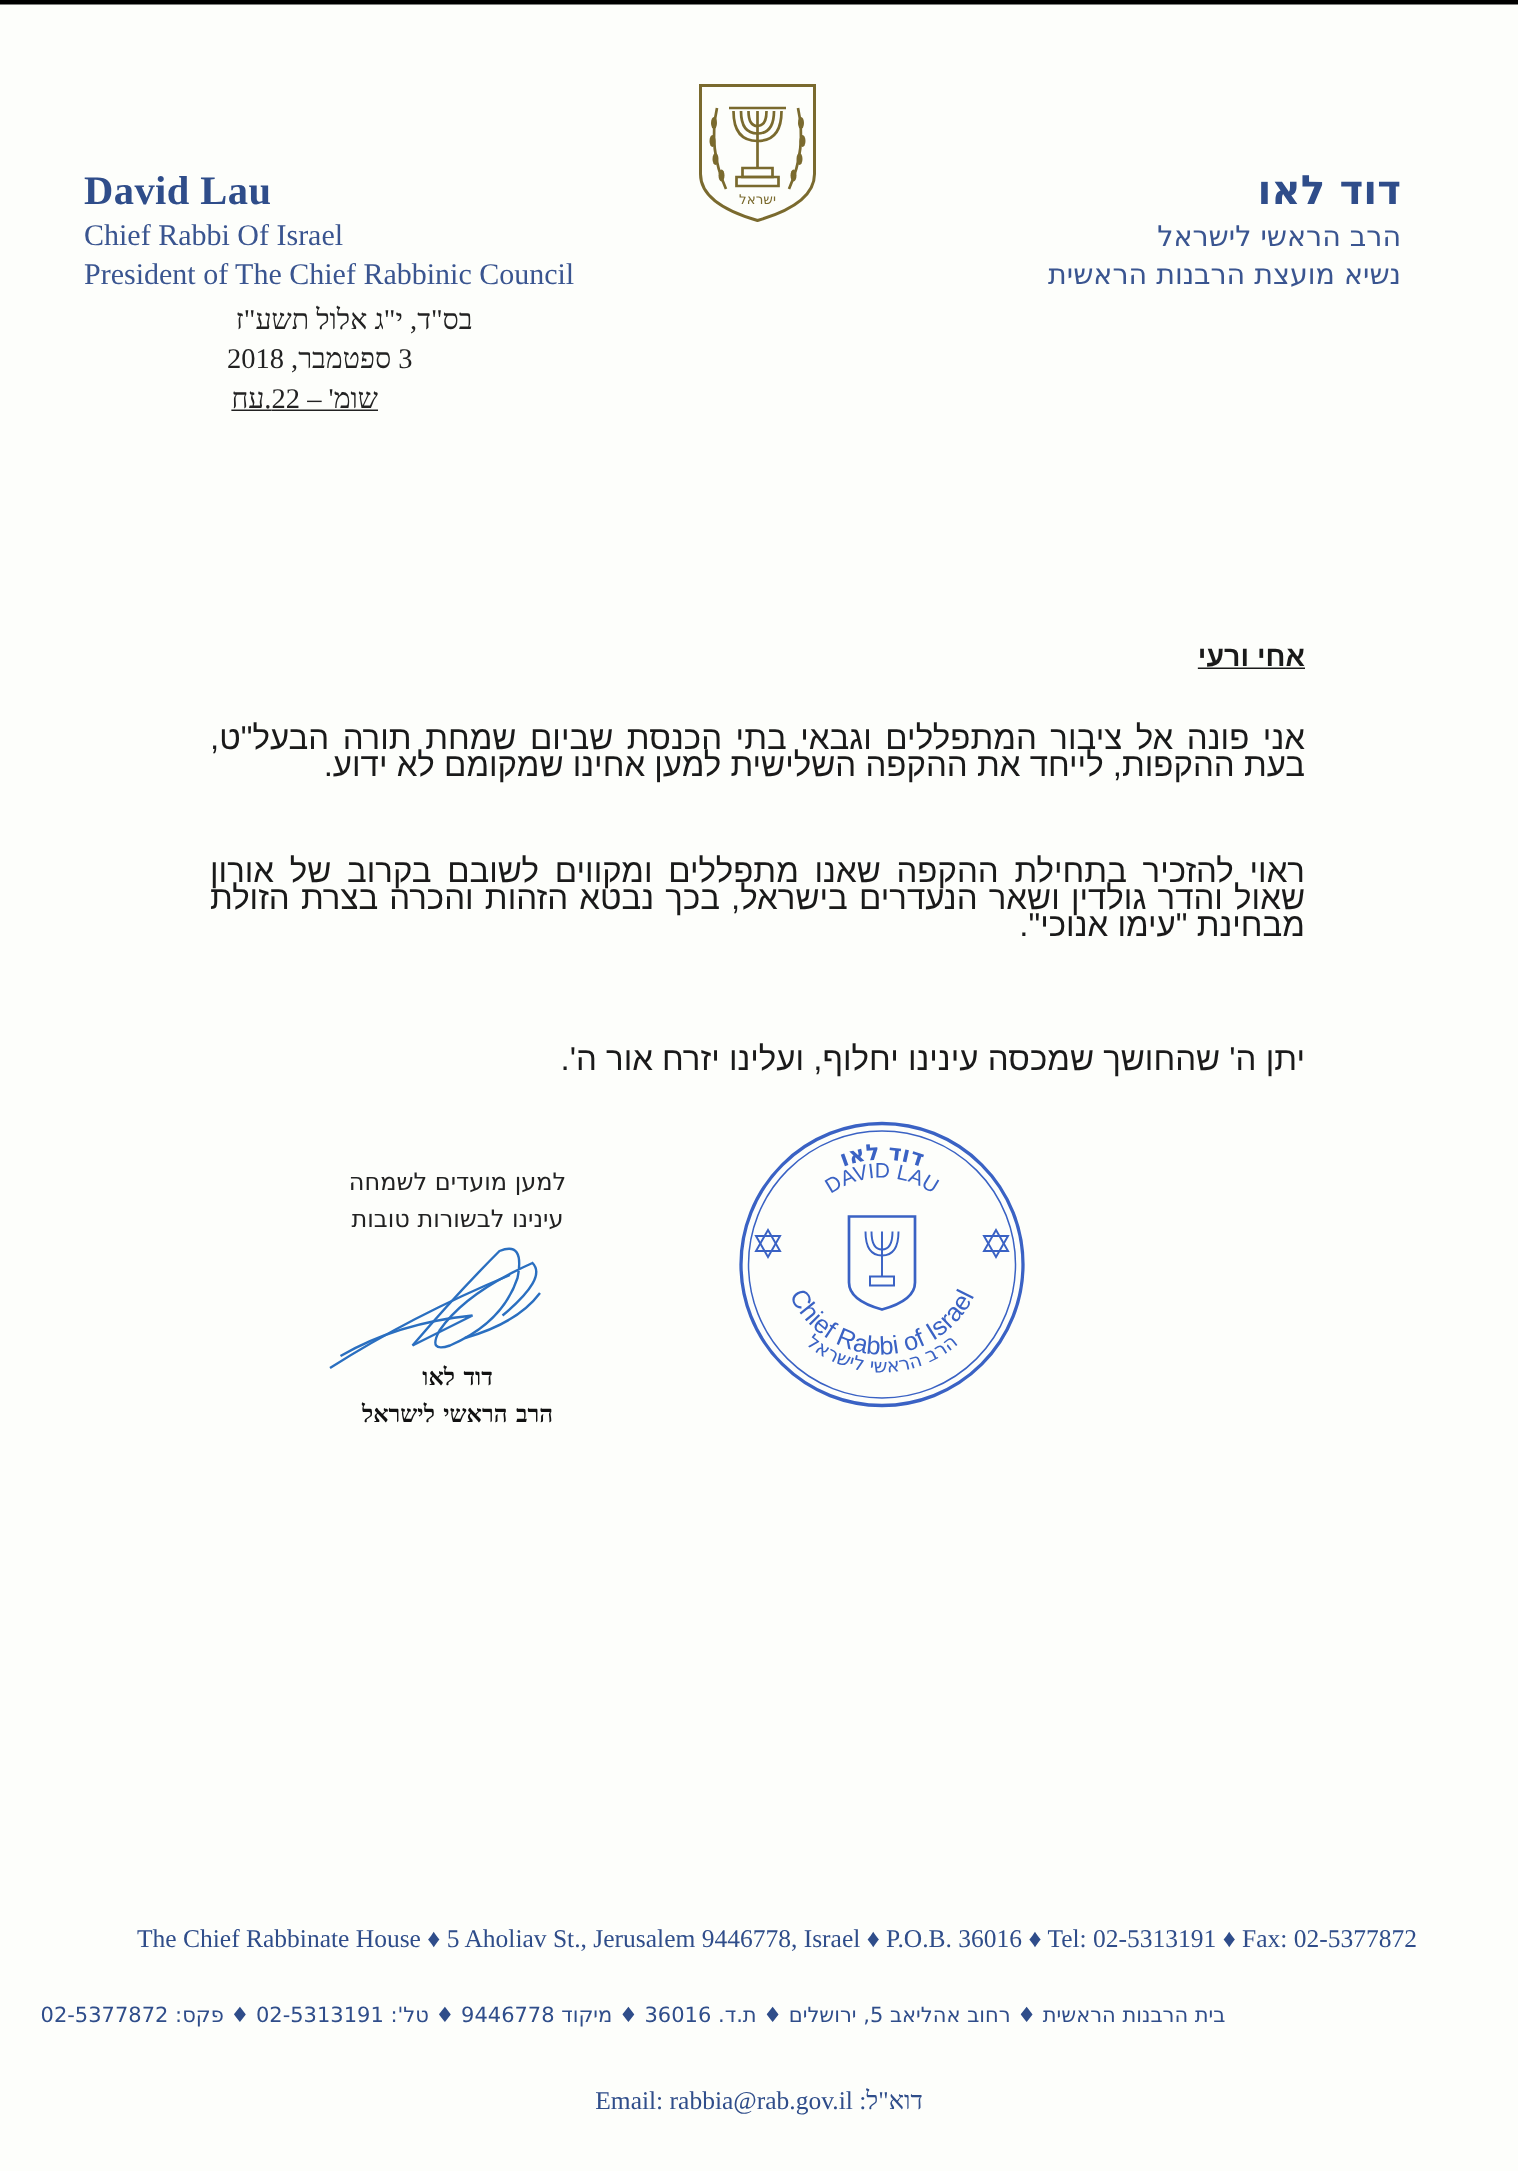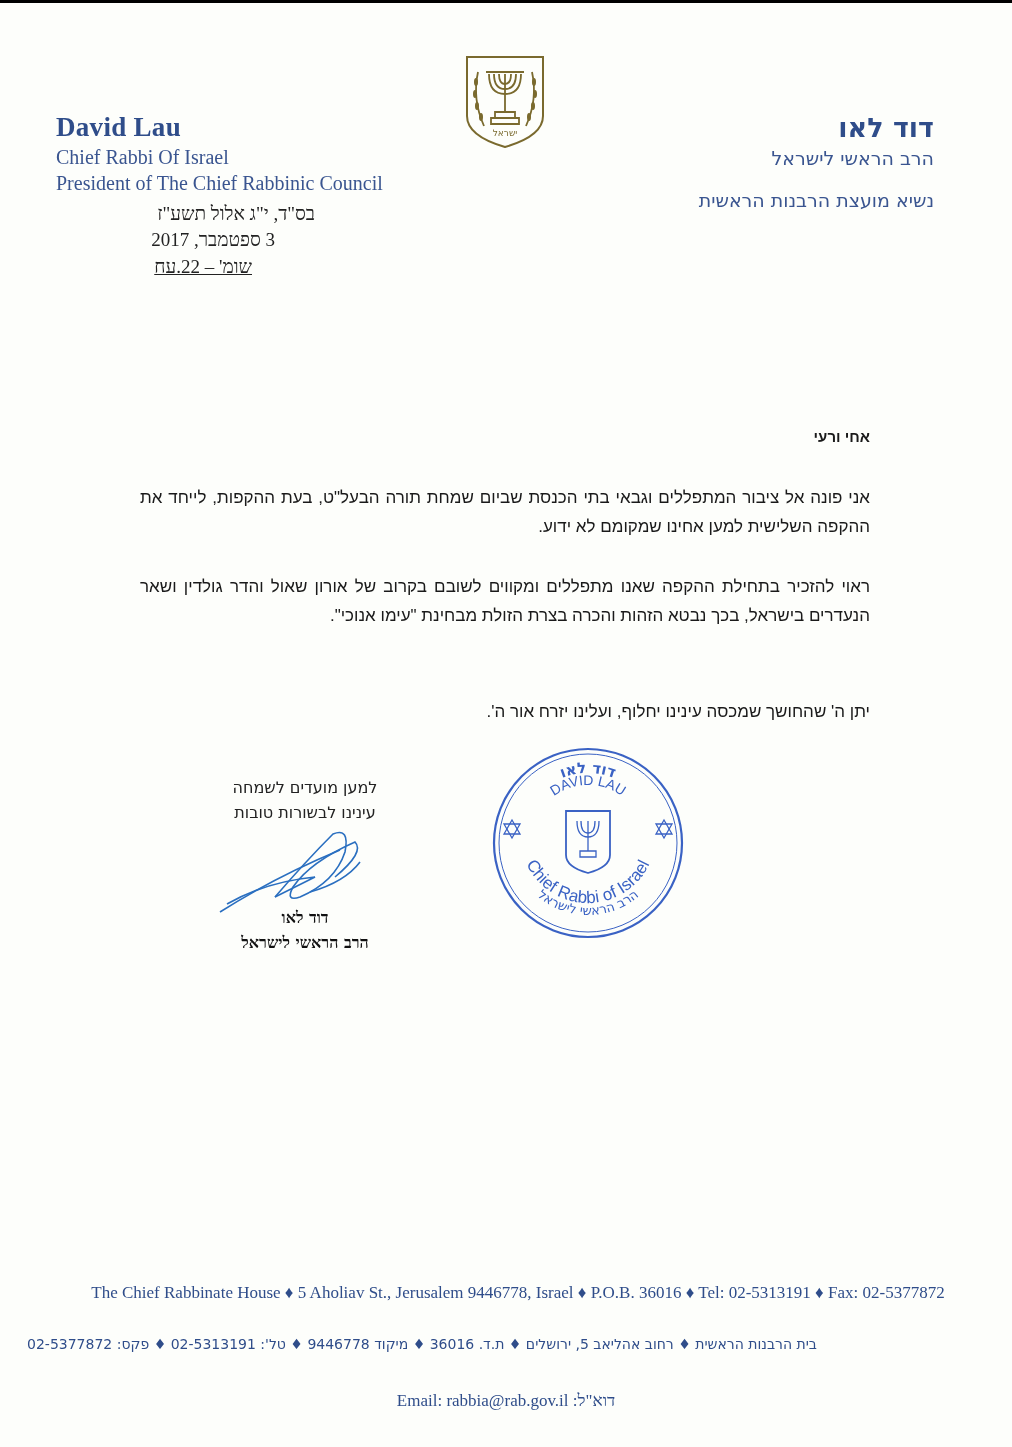--- a/index.html
+++ b/index.html
@@ -6,22 +6,22 @@
   body { width:1012px; height:1447px; background:#fdfefb; position:relative; overflow:hidden;
          font-family:"Liberation Serif", serif; color:#1a1a1a; }
   .topbar { position:absolute; left:0; top:0; width:1012px; height:3px; background:#000; }
   .abs { position:absolute; }
   .en-name { left:56px; top:112px; font-size:27px; font-weight:bold; color:#2f4d8a; letter-spacing:0.3px; }
   .en-line { left:56px; font-size:20px; color:#3a5590; }
   .he-name { right:78px; top:112px; font-size:27px; font-weight:bold; color:#2f4d8a; direction:rtl; text-align:right; font-family:"DejaVu Sans", sans-serif; }
   .he-line { right:78px; font-size:19px; color:#3a5590; direction:rtl; text-align:right; font-family:"DejaVu Sans", sans-serif; }
   .date-line { font-size:19px; color:#222; direction:rtl; text-align:right; width:180px; }
   .emblem { left:464px; top:54px; width:82px; height:96px;text-align:right; }
-  .body-text { right:142px; width:730px; direction:rtl; text-align:justify; font-family:"Liberation Sans", sans-serif; font-size:17px; line-height:29px; color:#1a1a1a; }
-  .salutation { right:142px; top:428px; font-family:"Liberation Sans", sans-serif; font-weight:bold; font-size:15px; direction:rtl; color:#1a1a1a; }
+  .body-text { right:142px; width:730px; direction:rtl; text-align:justify; font-family:"Liberation Sans", sans-serif; font-size:22px; line-height:18px; color:#1a1a1a; }
+  .salutation { right:142px; top:428px; font-family:"Liberation Sans", sans-serif; font-weight:bold; font-size:19px; direction:rtl; color:#1a1a1a;text-decoration:underline; }
   .closing { left:200px; width:210px; direction:rtl; text-align:center; font-family:"DejaVu Sans", sans-serif; font-size:16px; line-height:25px; color:#222; }
   .sig-name { left:200px; width:210px; direction:rtl; text-align:center; font-family:"DejaVu Serif", serif; font-weight:bold; font-size:16px; line-height:25px; color:#111; }
   .stamp { left:490px; top:745px; width:196px; height:196px; }
   .signature { left:215px; top:822px; width:160px; height:95px; }
   .footer-he { left:0; width:844px; top:1336px; text-align:center; direction:rtl; font-family:"DejaVu Sans", sans-serif; font-size:14px; color:#2f4d8a; }
   .footer-en { left:0; width:1012px; top:1283px; text-align:center; font-size:17px; color:#2f4d8a;padding-left:12px; }
   .footer-email { left:0; width:1012px; top:1391px; text-align:center; font-size:17px; color:#2f4d8a; }
 </style>
 </head>
 <body>
@@ -55,24 +55,24 @@
         <ellipse cx="71" cy="40" rx="2" ry="4"></ellipse>
         <ellipse cx="69" cy="52" rx="2" ry="4"></ellipse>
         <ellipse cx="65" cy="63" rx="2" ry="4"></ellipse>
     </g>
     <text x="41" y="82" font-size="9" fill="#7a6a2e" text-anchor="middle" font-family="DejaVu Sans, sans-serif">ישראל</text>
   </svg>
 </div>
 
 <div class="abs he-name">דוד לאו</div>
 <div class="abs he-line" style="top:147px;">הרב הראשי לישראל</div>
-<div class="abs he-line" style="top:172px;margin-top:17px;">נשיא מועצת הרבנות הראשית</div>
+<div class="abs he-line" style="top:172px;">נשיא מועצת הרבנות הראשית</div>
 
 <div class="abs date-line" style="left:135px; top:203px;">בס"ד, י"ג אלול תשע"ז</div>
-<div class="abs date-line" style="left:95px; top:229px;">3 ספטמבר, 2017</div>
+<div class="abs date-line" style="left:95px; top:229px;">3 ספטמבר, 2018</div>
 <div class="abs date-line" style="left:72px; top:256px;text-decoration:underline;">שומ' – 22.עח</div>
 
 <div class="abs salutation">אחי ורעי</div>
 <div class="abs body-text" style="top:483px;">אני פונה אל ציבור המתפללים וגבאי בתי הכנסת שביום שמחת תורה הבעל"ט, בעת ההקפות, לייחד את ההקפה השלישית למען אחינו שמקומם לא ידוע.</div>
 <div class="abs body-text" style="top:572px;">ראוי להזכיר בתחילת ההקפה שאנו מתפללים ומקווים לשובם בקרוב של אורון שאול והדר גולדין ושאר הנעדרים בישראל, בכך נבטא הזהות והכרה בצרת הזולת מבחינת "עימו אנוכי".</div>
 <div class="abs body-text" style="top:661px;margin-top:36px;">יתן ה' שהחושך שמכסה עינינו יחלוף, ועלינו יזרח אור ה'.</div>
 
 <div class="abs closing" style="top:775px;">למען מועדים לשמחה</div>
 <div class="abs closing" style="top:800px;">עינינו לבשורות טובות</div>
 

